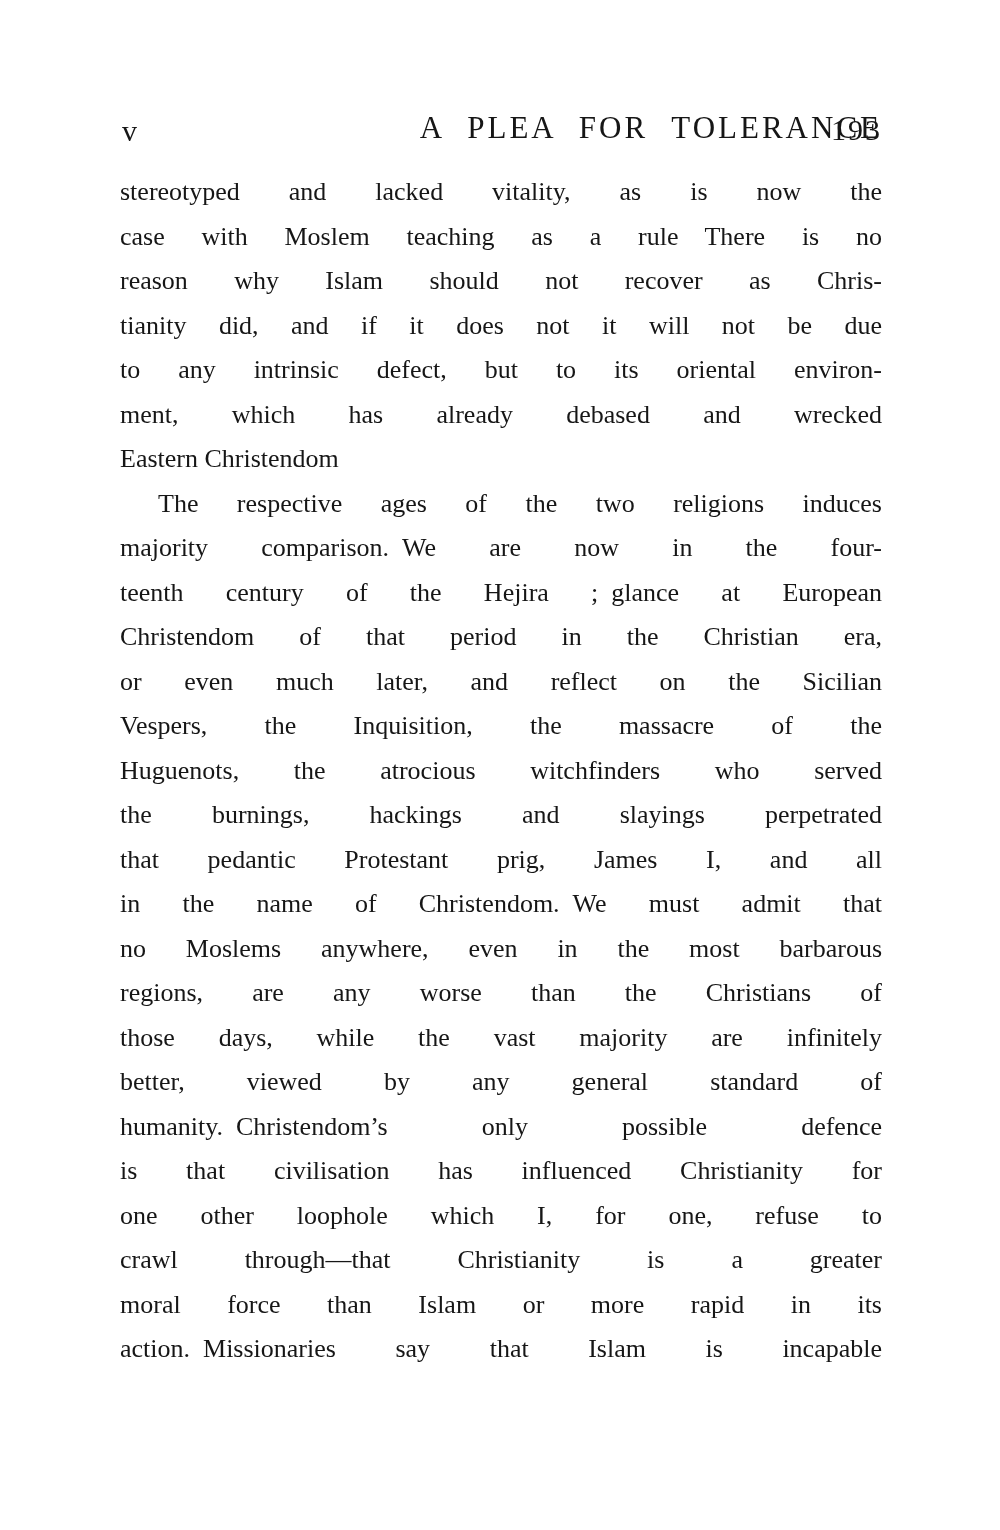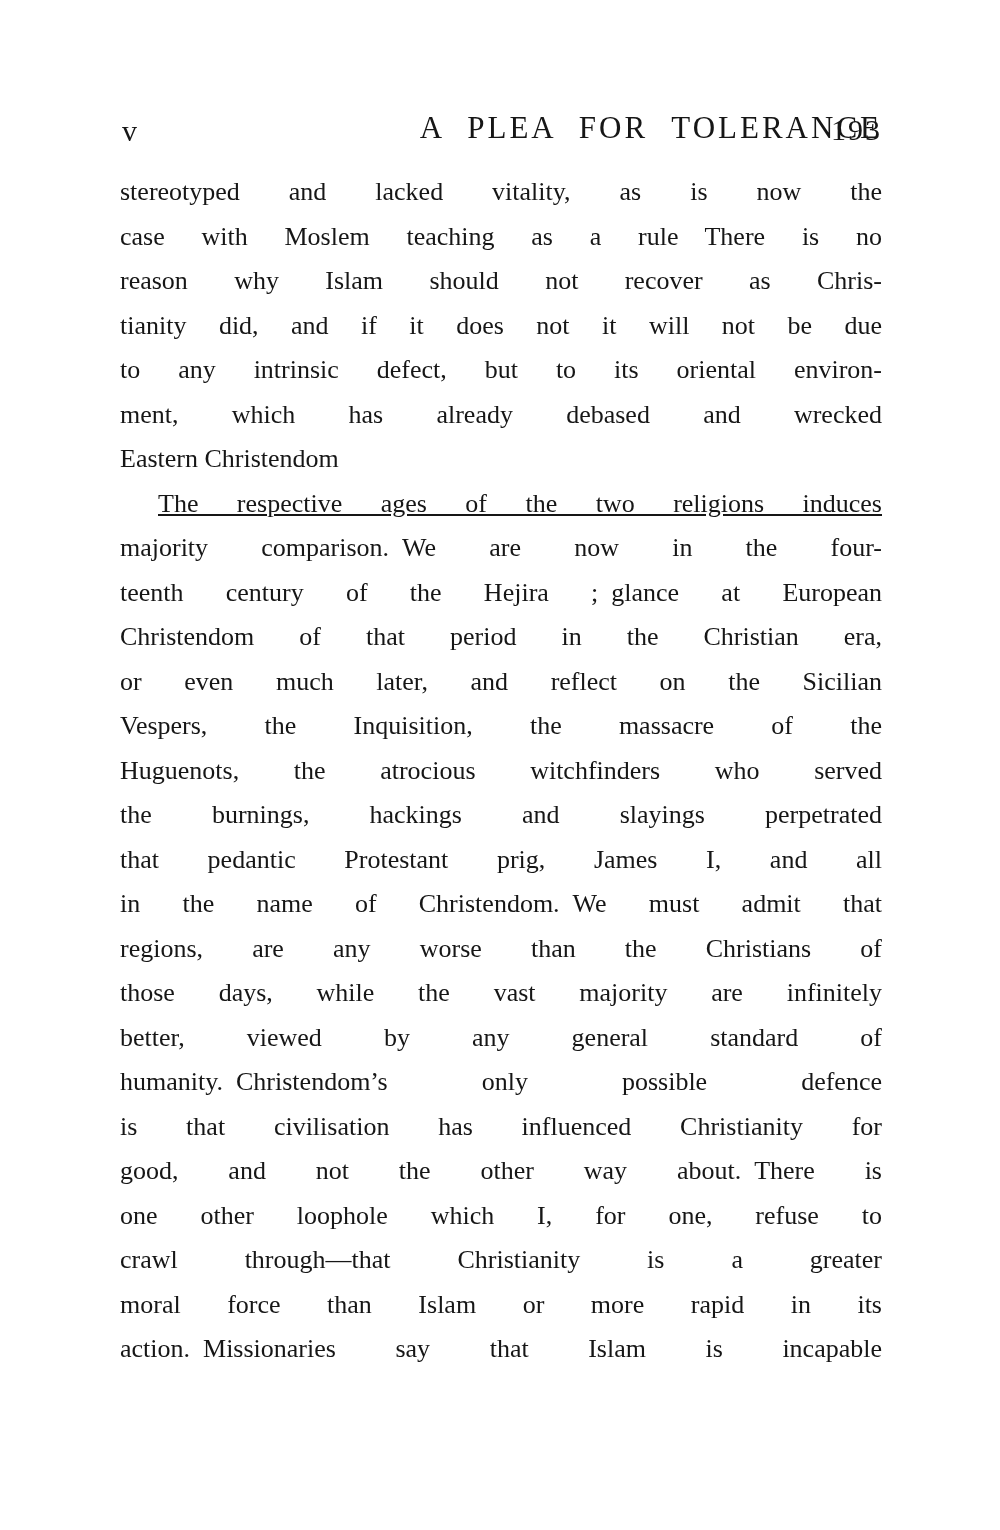--- a/index.html
+++ b/index.html
@@ -64,21 +64,20 @@
     height: 44.5px;
     text-align: justify;
     text-align-last: justify;
     white-space: normal;
   }
   .line.no-stretch {
     text-align-last: left;
   }
   .line.first-indent {
     text-indent: 38px;
-    text-decoration: underline;
   }
 </style>
 </head>
 <body>
 
 <div class="page">
   <div class="header">
     <span class="chapter">v</span>
     <span class="running-title">A PLEA FOR TOLERANCE</span>
     <span class="pagenum">193</span>
@@ -97,25 +96,25 @@
         <div class="line first-indent">The respective ages of the two religions induces</div>
         <div class="line">majority comparison. We are now in the four-</div>
         <div class="line">teenth century of the Hejira ; glance at European</div>
         <div class="line">Christendom of that period in the Christian era,</div>
         <div class="line">or even much later, and reflect on the Sicilian</div>
         <div class="line">Vespers, the Inquisition, the massacre of the</div>
         <div class="line">Huguenots, the atrocious witchfinders who served</div>
         <div class="line">the burnings, hackings and slayings perpetrated</div>
         <div class="line">that pedantic Protestant prig, James I, and all</div>
         <div class="line">in the name of Christendom. We must admit that</div>
+        <div class="line">no Moslems anywhere, even in the most barbarous</div>
         <div class="line">regions, are any worse than the Christians of</div>
         <div class="line">those days, while the vast majority are infinitely</div>
         <div class="line">better, viewed by any general standard of</div>
         <div class="line">humanity. Christendom’s only possible defence</div>
         <div class="line">is that civilisation has influenced Christianity for</div>
-        <div class="line">good, and not the other way about. There is</div>
         <div class="line">one other loophole which I, for one, refuse to</div>
         <div class="line">crawl through—that Christianity is a greater</div>
         <div class="line">moral force than Islam or more rapid in its</div>
         <div class="line">action. Missionaries say that Islam is incapable</div>
       </div>
     </div>
 </div>
 
 </body></html>

